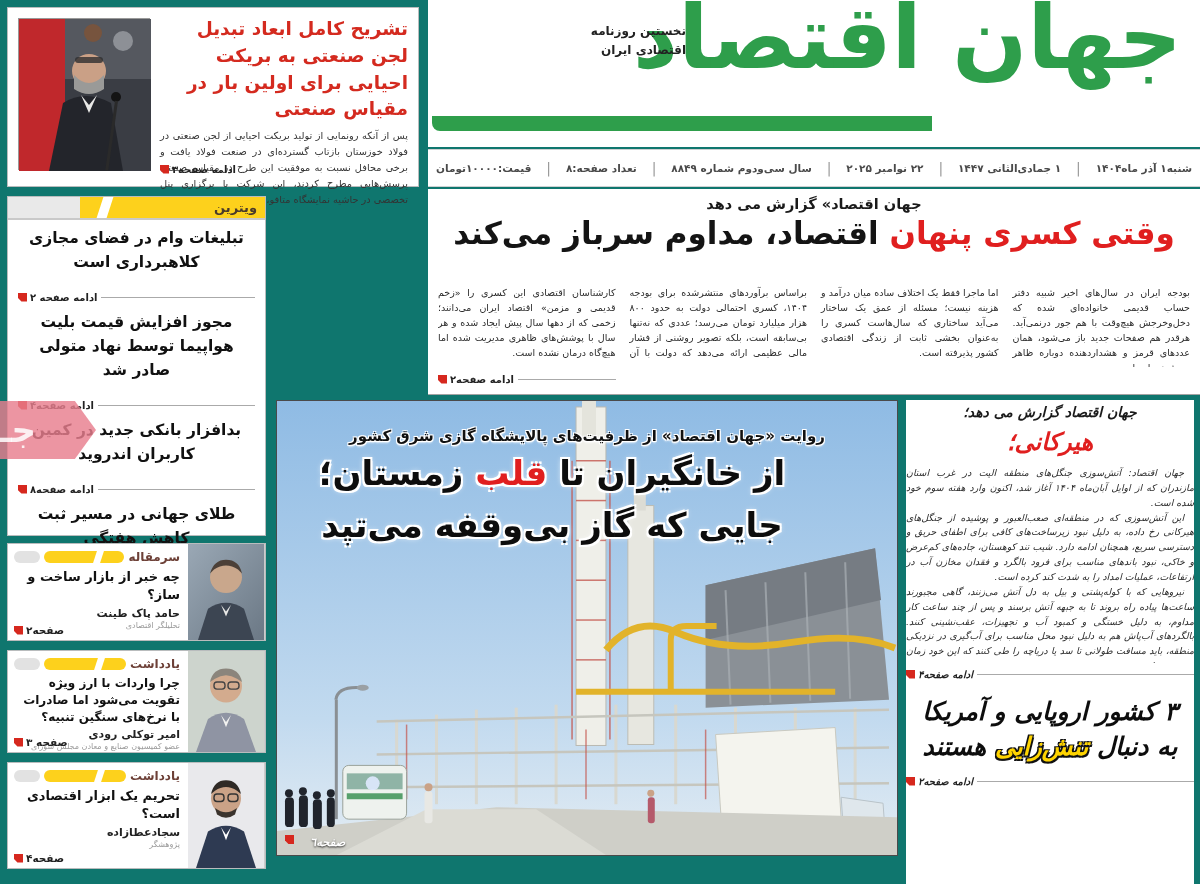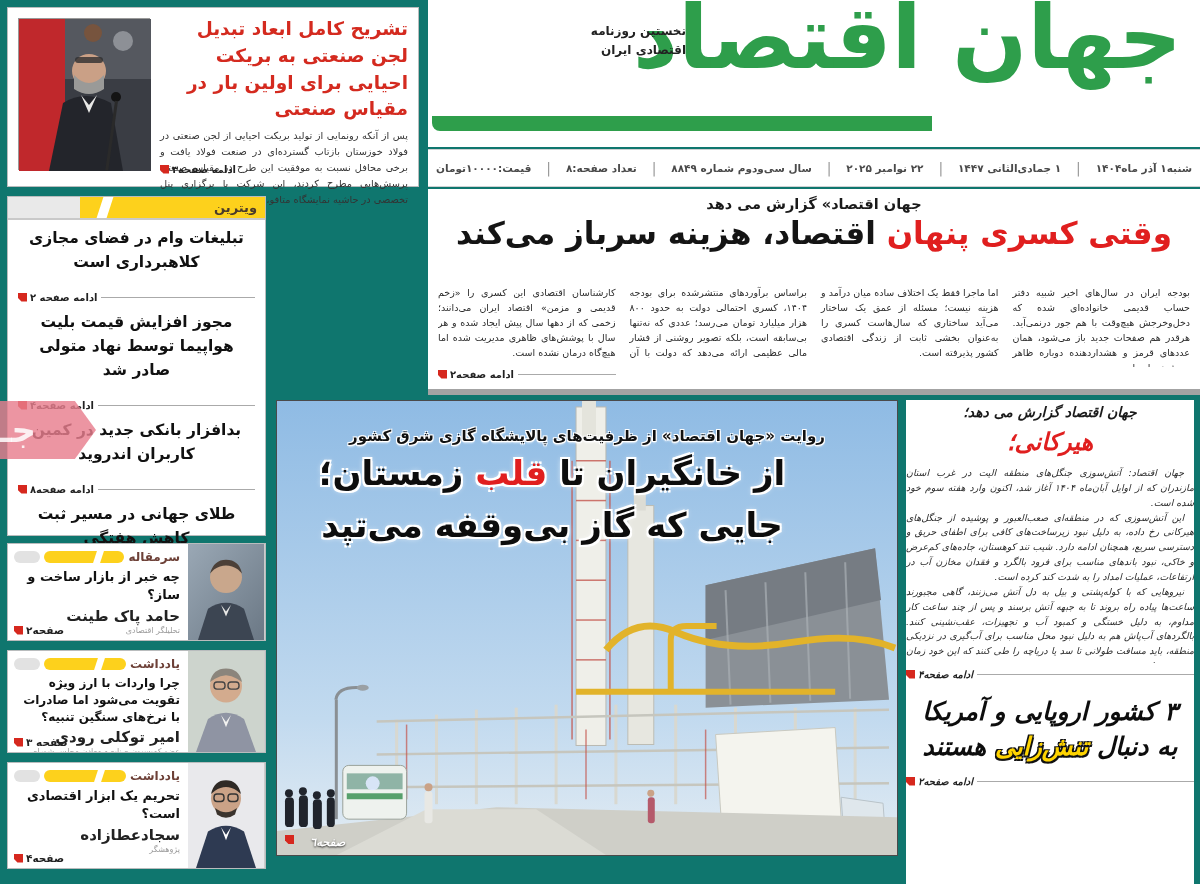--- a/index.html
+++ b/index.html
@@ -26,21 +26,21 @@
   .logo-tail { position:absolute; left:4px; top:116px; width:500px; height:15px; background:#2e9e4b; border-radius:0 0 0 8px; }
   .logo { position:absolute; right:18px; top:-14px; color:#2e9e4b; font-weight:bold; font-size:88px; letter-spacing:-3px; direction:rtl; white-space:nowrap; }
   .tagline { position:absolute; left:148px; top:22px; width:110px; direction:rtl; text-align:right; font-size:12px; font-weight:bold; color:#222; line-height:1.6; }
 
   
   .dateline { position:absolute; left:428px; top:149px; width:772px; height:38px; border-top:1px solid #cfd1d2; border-bottom:1px solid #cfd1d2; display:flex; direction:rtl; align-items:center; justify-content:space-between; padding:0 8px; background:#fff; }
   .dl-item { font-size:10.5px; color:#4a4a4a; font-weight:bold; white-space:nowrap; }
   .dl-sep { color:#999; font-size:14px; }
 
   
-  .lead { position:absolute; left:428px; top:189px; width:772px; height:206px; background:#fff; border-bottom:6px solid #a3a3a3; }
+  .lead { position:absolute; left:428px; top:189px; width:772px; height:206px; background:#fff; border-bottom:1px solid #a3a3a3; }
   .lead-kicker { text-align:center; font-size:14.5px; font-weight:bold; color:#1a1a1a; direction:rtl; padding-top:7px; }
   .lead-headline { text-align:center; direction:rtl; font-weight:bold; font-size:31px; line-height:1.25; white-space:nowrap; margin-top:2px; }
   .hl-red { color:#e01f1f; }
   .hl-black { color:#141414; }
   .lead-cols { position:absolute; left:10px; right:10px; top:96px; height:82px; display:flex; direction:rtl; gap:14px; overflow:hidden; }
   .lead-col { flex:1; font-size:9.5px; line-height:1.58; text-align:justify; color:#2b2b2b; }
   .lead-more { position:absolute; left:10px; bottom:8px; width:178px; }
 
   
   .vitrine { left:7px; top:196px; width:259px; height:340px; }
@@ -59,21 +59,21 @@
   .op-box { left:7px; width:259px; display:flex; direction:rtl; overflow:hidden; }
   .op-photo { flex:0 0 76px; border-right:1px solid #ccc; }
   .op-photo svg { display:block; width:76px; height:100%; }
   .op-content { flex:1; position:relative; padding:5px 8px 4px 6px; }
   .op-header { display:flex; direction:rtl; align-items:center; height:15px; gap:4px; }
   .op-label { font-size:12px; font-weight:bold; color:#6d4037; white-space:nowrap; }
   .op-bar { flex:1; height:12px; background:#fdd11c; border-radius:6px; position:relative; overflow:hidden; }
   .op-bar::after { content:""; position:absolute; right:28%; top:0; width:7px; height:100%; background:#fff; transform:skewX(-18deg); }
   .op-pill { width:26px; height:12px; background:#e2e2e2; border-radius:6px; flex:0 0 auto; }
   .op-title { font-size:13px; font-weight:bold; color:#111; text-align:right; line-height:1.4; margin-top:4px; }
-  .op-author { font-size:15px; font-weight:bold; color:#222; text-align:right; margin-top:3px; }
+  .op-author { font-size:11px; font-weight:bold; color:#222; text-align:right; margin-top:3px; }
   .op-role { font-size:8px; color:#9a9a9a; text-align:right; margin-top:1px; }
   .op-page { position:absolute; left:6px; bottom:4px; display:flex; align-items:center; direction:ltr; }
   .op-page .more-label { font-size:10.5px; }
 
   
   .feature { position:absolute; left:276px; top:400px; width:622px; height:456px; border:1px solid #4a4a4a; overflow:hidden; background:#aecbe8; }
   .feature svg.scene { position:absolute; inset:0; width:100%; height:100%; }
   .feat-kicker { position:absolute; top:26px; left:0; right:0; text-align:center; direction:rtl; font-size:15px; font-weight:bold; color:#111;
     text-shadow:-1px -1px 0 #fff, 1px -1px 0 #fff, -1px 1px 0 #fff, 1px 1px 0 #fff, 0 2px 2px rgba(255,255,255,.8); }
   .feat-line { position:absolute; left:0; right:70px; text-align:center; direction:rtl; font-weight:bold; font-size:34px; color:#0d0d0d;
@@ -147,21 +147,21 @@
     <span class="dl-item">سال سی‌ودوم شماره ۸۸۴۹</span>
     <span class="dl-sep">|</span>
     <span class="dl-item">تعداد صفحه:۸</span>
     <span class="dl-sep">|</span>
     <span class="dl-item">قیمت:۱۰۰۰۰تومان</span>
   </div>
 
   <div class="lead">
     <div class="lead-kicker">جهان اقتصاد» گزارش می دهد</div>
     <div class="lead-headline">
-      <span class="hl-red">وقتی کسری پنهان</span><span class="hl-black"> اقتصاد، هزینه سرباز می‌کند</span>
+      <span class="hl-red">وقتی کسری پنهان</span><span class="hl-black"> اقتصاد، مداوم سرباز می‌کند</span>
     </div>
     <div class="lead-cols">
       <div class="lead-col">بودجه ایران در سال‌های اخیر شبیه دفتر حساب قدیمی خانواده‌ای شده که دخل‌وخرجش هیچ‌وقت با هم جور درنمی‌آید. هرقدر هم صفحات جدید باز می‌شود، همان عددهای قرمز و هشداردهنده دوباره ظاهر می‌شوند. این‌بار</div>
       <div class="lead-col">اما ماجرا فقط یک اختلاف ساده میان درآمد و هزینه نیست؛ مسئله از عمق یک ساختار می‌آید ساختاری که سال‌هاست کسری را به‌عنوان بخشی ثابت از زندگی اقتصادی کشور پذیرفته است.</div>
       <div class="lead-col">براساس برآوردهای منتشرشده برای بودجه ۱۴۰۴، کسری احتمالی دولت به حدود ۸۰۰ هزار میلیارد تومان می‌رسد؛ عددی که نه‌تنها بی‌سابقه است، بلکه تصویر روشنی از فشار مالی عظیمی ارائه می‌دهد که دولت با آن روبه‌روست.</div>
       <div class="lead-col">کارشناسان اقتصادی این کسری را «زخم قدیمی و مزمن» اقتصاد ایران می‌دانند؛ زخمی که از دهها سال پیش ایجاد شده و هر سال با پوشش‌های ظاهری مدیریت شده اما هیچ‌گاه درمان نشده است.</div>
     </div>
     <div class="more lead-more">
       <span class="cicon"></span>
       <span class="more-label">ادامه صفحه۲</span>

